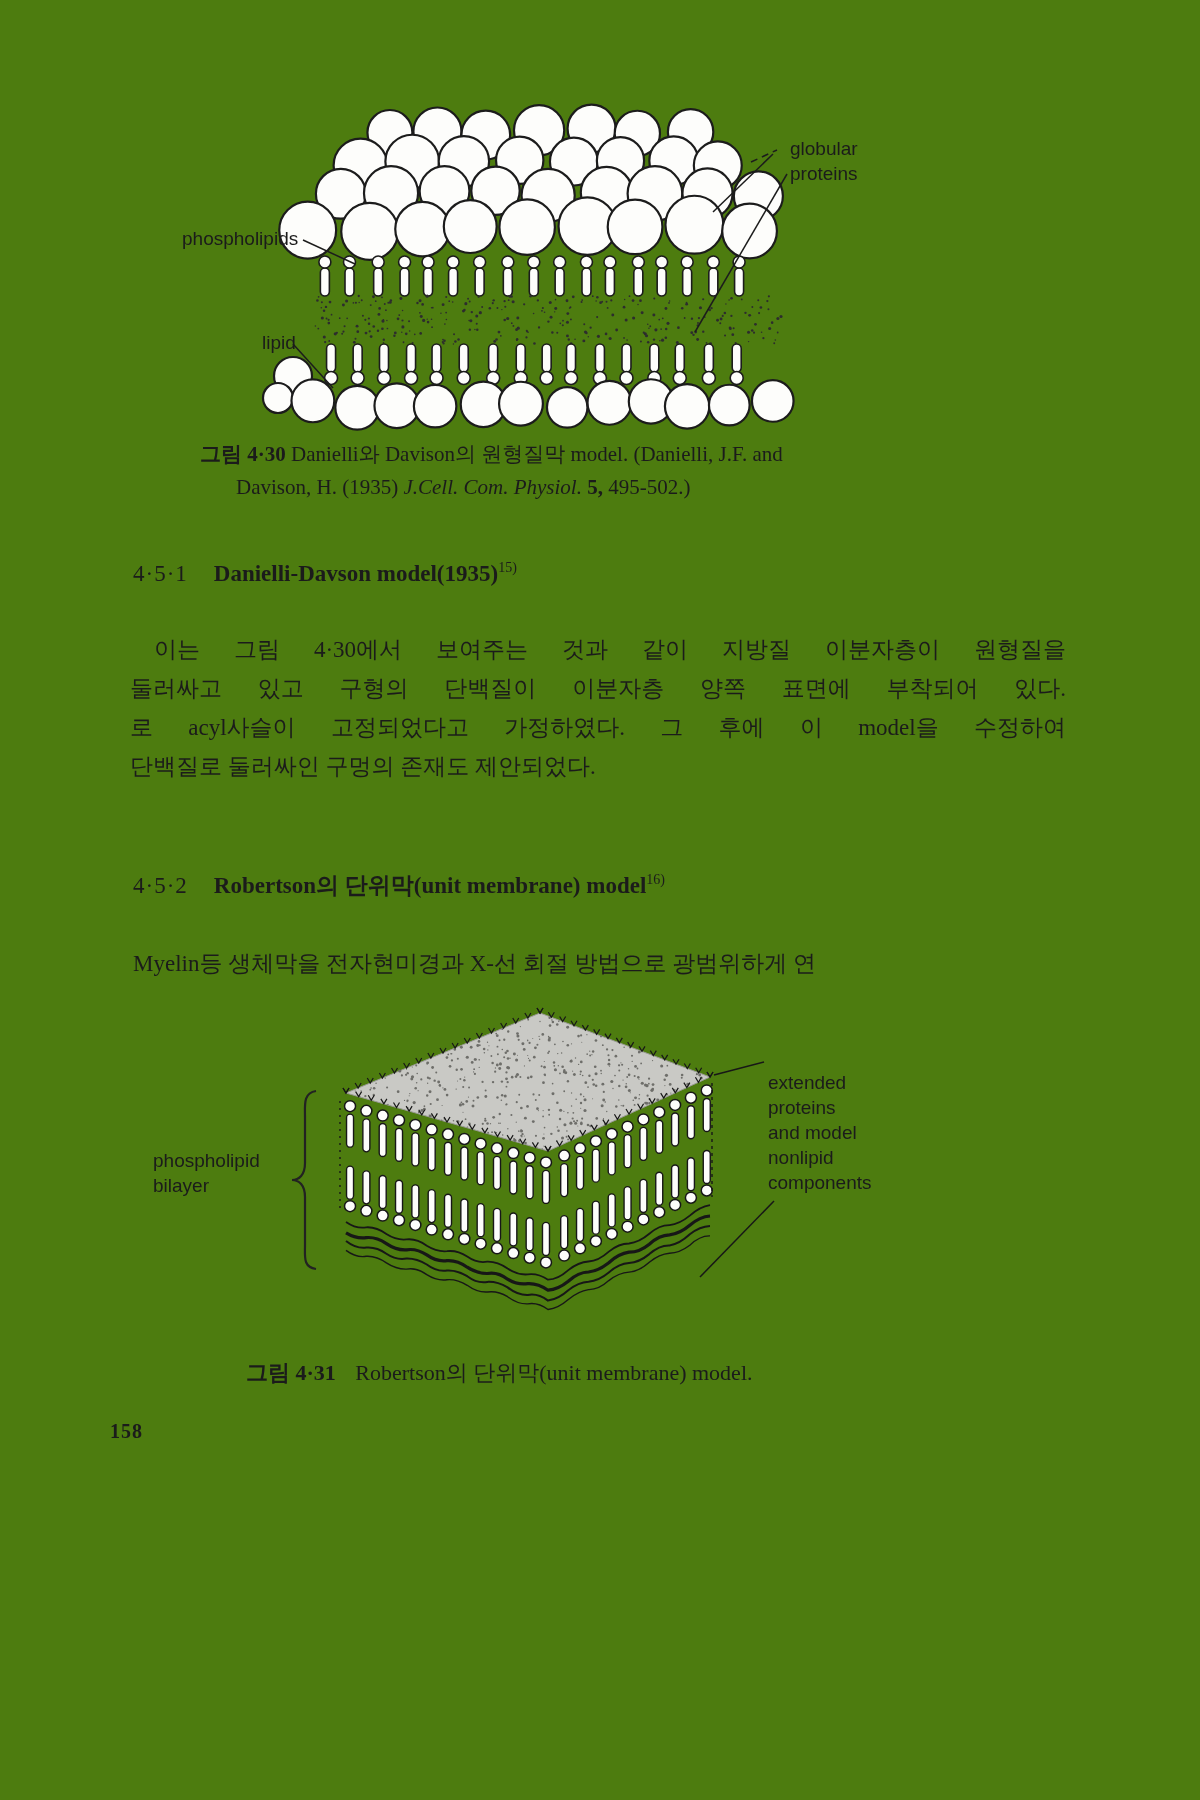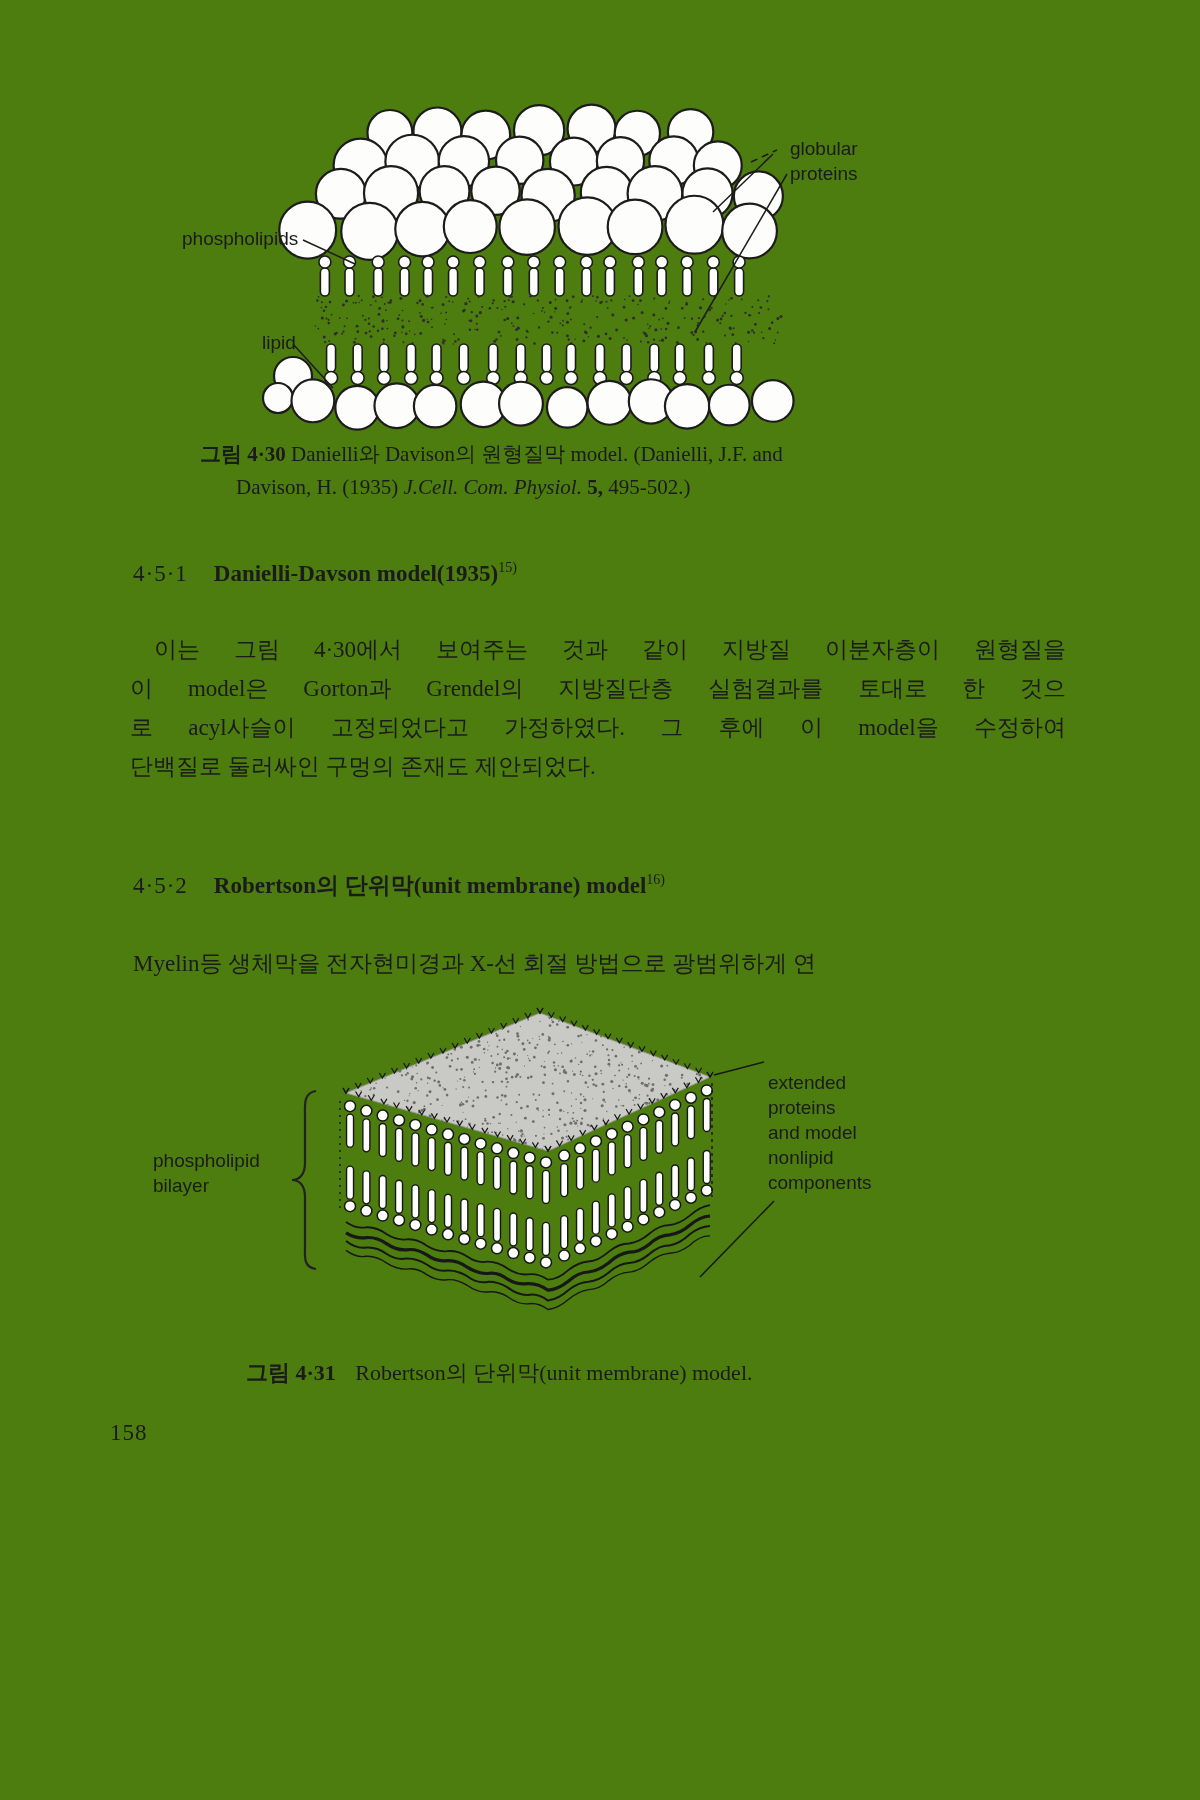--- a/index.html
+++ b/index.html
@@ -17,21 +17,21 @@
   .heading .h-num{font-weight:normal;letter-spacing:1px;}
   .heading .h-title{font-weight:bold;margin-left:26px;}
   .heading sup{font-size:14px;}
   .bodytext{font-size:23px;width:936px;}
   .bodytext .bl{height:39px;line-height:39px;text-align:justify;text-align-last:justify;white-space:nowrap;}
   .bodytext .bl.first{padding-left:24px;}
   .bodytext .bl.last{text-align:right;text-align-last:left;}
   .oneline{font-size:23px;line-height:39px;}
   .caption2{font-size:22px;}
   .caption2 .cap-label{font-weight:bold;margin-right:14px;margin-left:16px;}
-  .pagenum{font-size:23px;font-weight:normal;letter-spacing:1px;}
+  .pagenum{font-size:20px;font-weight:bold;letter-spacing:1px;}
 </style>
 </head>
 <body>
 
 <div class="page">
 
   <div class="abs" style="left:175px;top:92px;width:760px;height:350px;">
     <svg id="fig1-svg" viewBox="0 0 760 350" width="760" height="350">
         <circle cx="214.90414951989027" cy="40.486316872427984" r="22.46189986282579" fill="#fdfdfb" stroke="#1c1c1c" stroke-width="2.2"></circle>
         <circle cx="262.4397719478738" cy="39.54567901234568" r="24.025531550068585" fill="#fdfdfb" stroke="#1c1c1c" stroke-width="2.2"></circle>
@@ -472,21 +472,21 @@
       <span>495-502.)</span>
     </div>
   </div>
 
   <div class="abs heading" style="left:133px;top:560px;">
     <span class="h-num">4·5·1</span><span class="h-title">Danielli-Davson model(1935)</span><sup>15)</sup>
   </div>
 
   <div class="abs bodytext" style="left:130px;top:630px;">
     <div class="bl first">이는 그림 4·30에서 보여주는 것과 같이 지방질 이분자층이 원형질을</div>
-    <div class="bl">이 model은 Gorton과 Grendel의 지방질단층 실험결과를 토대로 한 것으</div>
+    <div class="bl">둘러싸고 있고 구형의 단백질이 이분자층 양쪽 표면에 부착되어 있다.</div>
     <div class="bl">로 acyl사슬이 고정되었다고 가정하였다. 그 후에 이 model을 수정하여</div>
     <div class="bl last">단백질로 둘러싸인 구멍의 존재도 제안되었다.</div>
   </div>
 
   <div class="abs heading" style="left:133px;top:870px;">
     <span class="h-num">4·5·2</span><span class="h-title">Robertson의 단위막(unit membrane) model</span><sup>16)</sup>
   </div>
 
   <div class="abs oneline" style="left:133px;top:944px;width:936px;">Myelin등 생체막을 전자현미경과 X-선 회절 방법으로 광범위하게 연</div>
 

